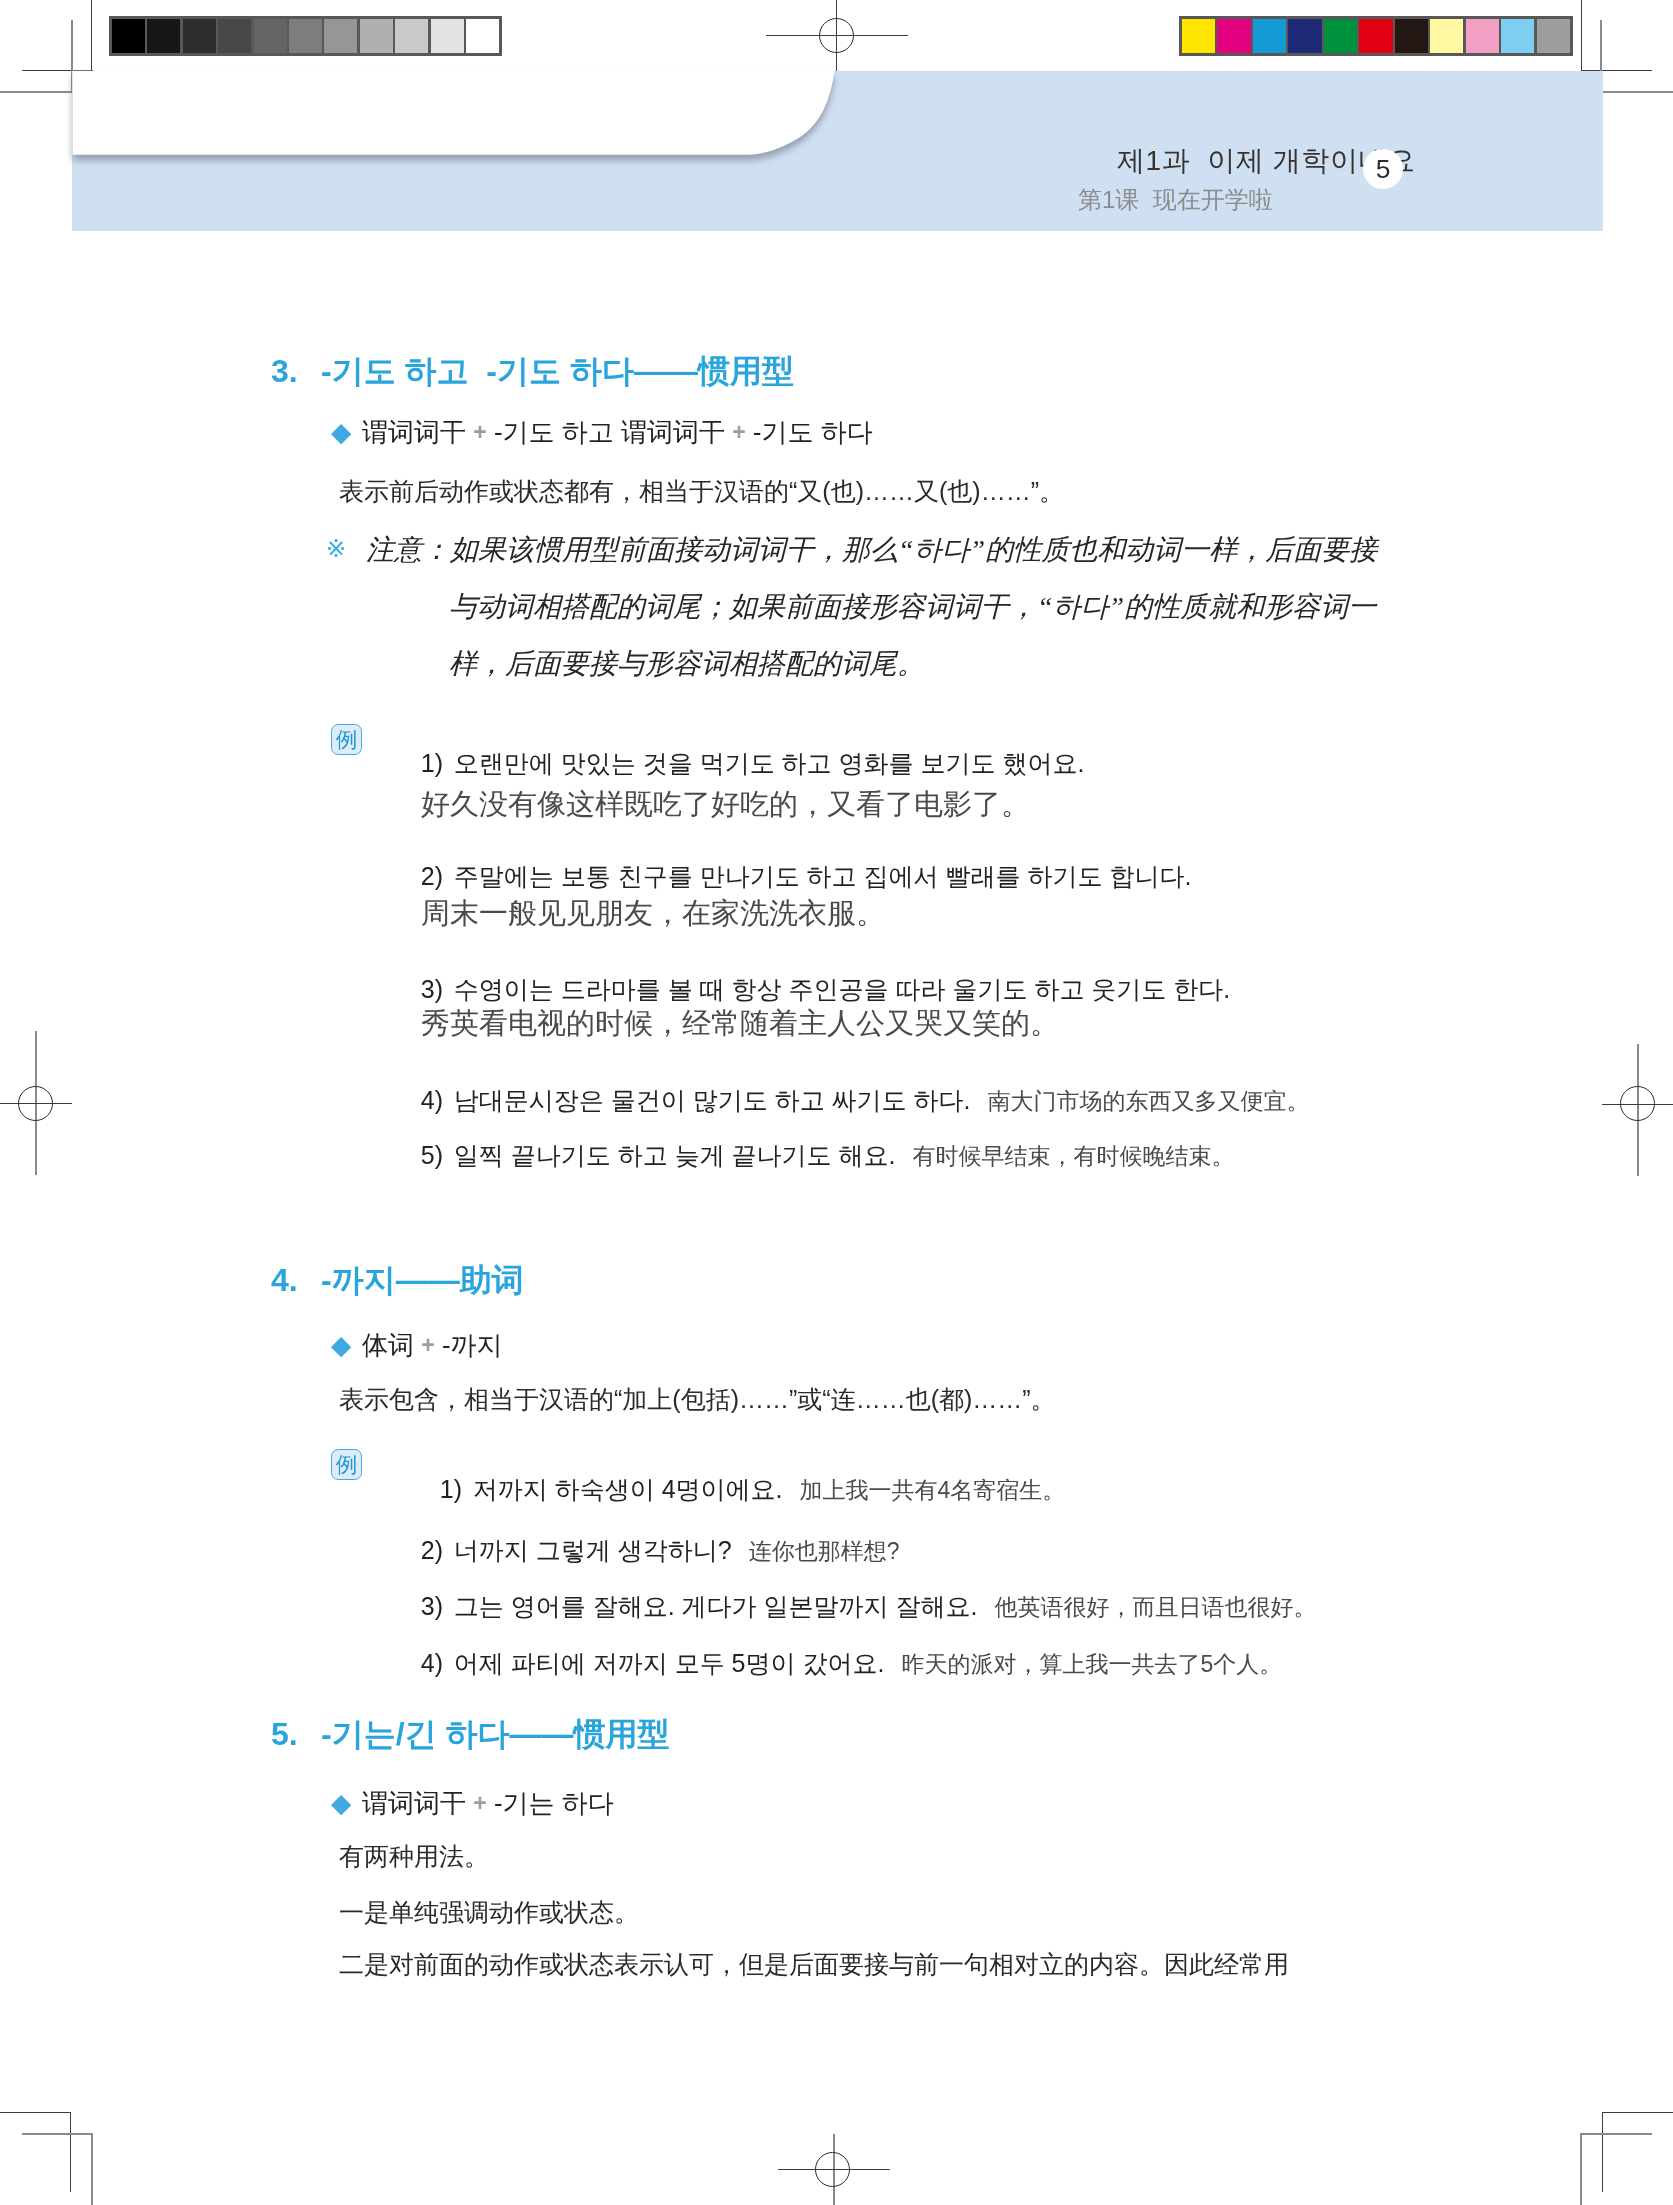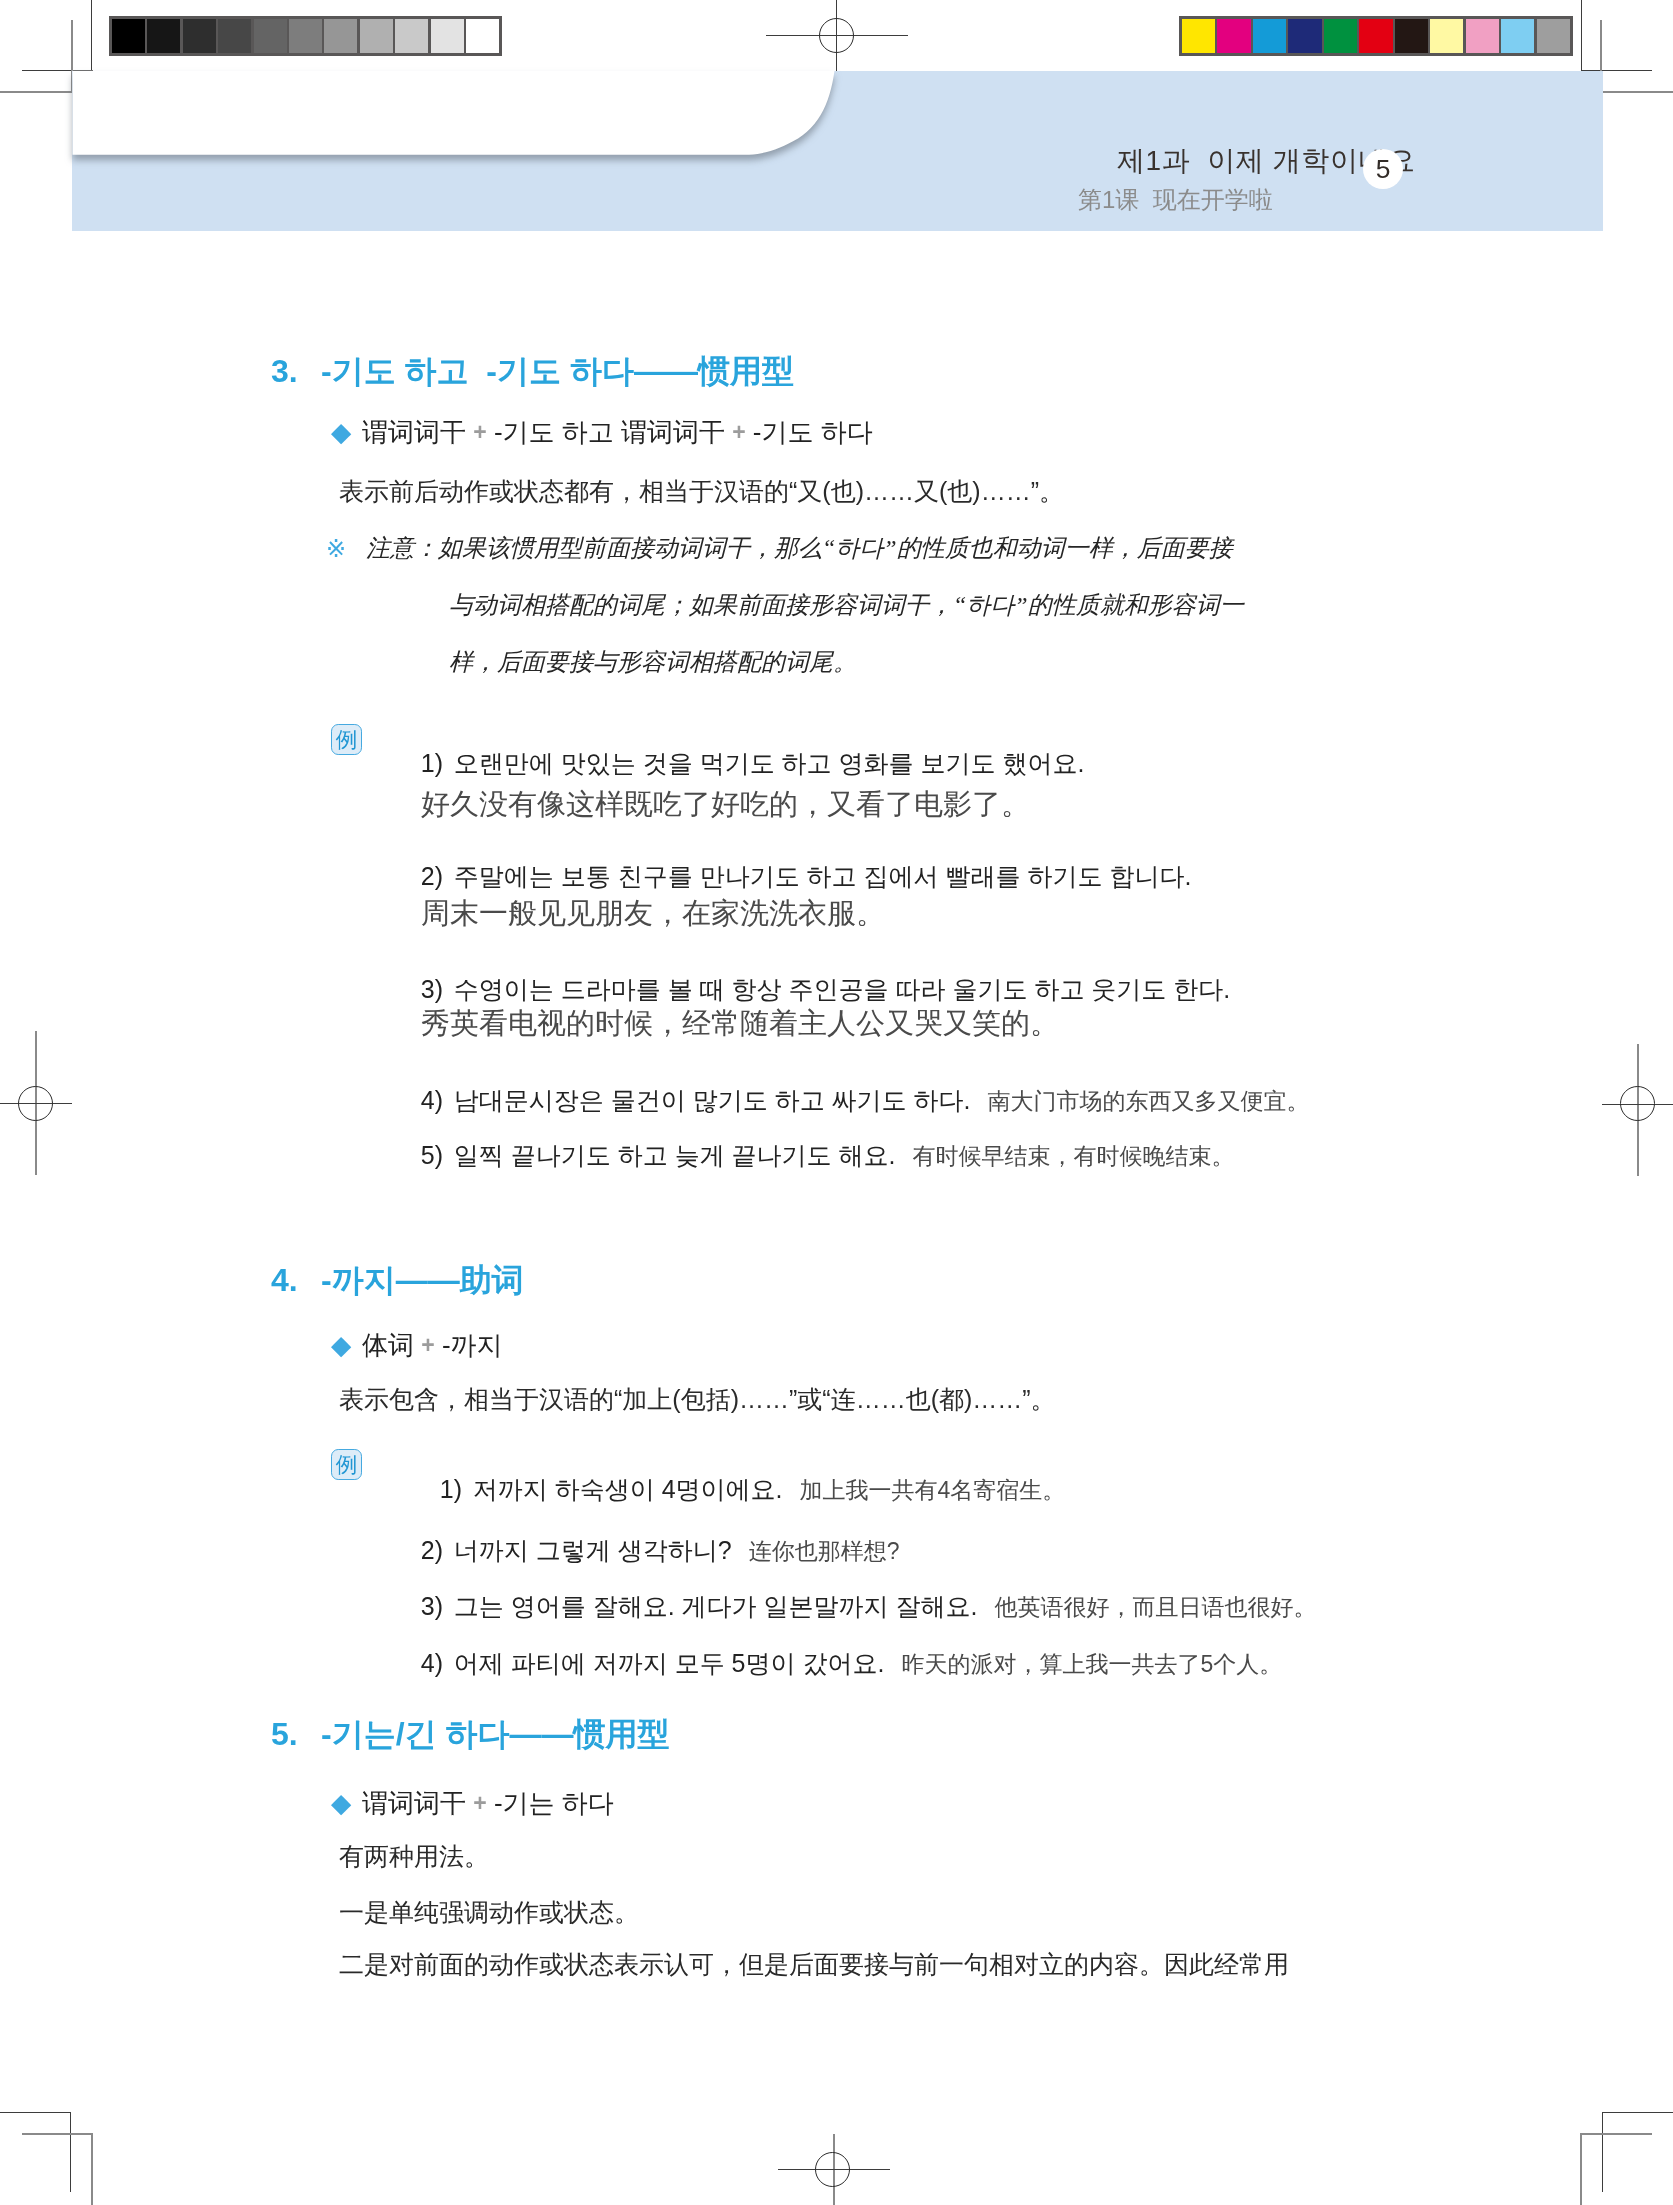--- a/index.html
+++ b/index.html
@@ -19,21 +19,21 @@
   .pagecircle{position:absolute;left:1363px;top:149px;width:40px;height:40px;border-radius:50%;background:#ffffff;
               display:flex;align-items:center;justify-content:center;font-size:26.4px;color:#322c28;}
   
   .sec-num{position:absolute;font-size:32px;font-weight:bold;color:#29a4dc;line-height:1;}
   .sec-title{position:absolute;font-size:32px;font-weight:bold;color:#29a4dc;line-height:1;white-space:pre;}
   .pattern{position:absolute;display:flex;align-items:center;font-size:26px;color:#222222;white-space:pre;line-height:1;}
   .diamond{color:#3fa9e1;font-size:26.4px;margin-right:10.8px;}
   .plus{color:#9c9c9c;font-weight:bold;font-size:23px;margin:0 7.2px;}
   .zh-line{position:absolute;font-size:25px;color:#2a2a2a;white-space:pre;line-height:1;}
   .note-marker{position:absolute;font-size:24px;color:#3fa9e1;line-height:1;}
-  .note-line{position:absolute;font-size:24px;color:#262626;line-height:1;white-space:pre;
+  .note-line{position:absolute;font-size:28px;color:#262626;line-height:1;white-space:pre;
              font-family:"Liberation Serif","DejaVu Serif",serif;font-style:italic;}
   .exbox{position:absolute;width:31px;height:31px;box-sizing:border-box;border:1.8px solid #45a9e0;border-radius:7.2px;
          background:#ddecf8;color:#2196d3;font-size:21.6px;display:flex;align-items:center;justify-content:center;}
   .exrow{position:absolute;font-size:25px;color:#222222;white-space:pre;line-height:1;}
   .exnum{margin-right:10.8px;}
   .cinline{font-size:23px;color:#4a4a4a;margin-left:17px;}
   .cblock{position:absolute;font-size:29px;color:#4a4a4a;white-space:pre;line-height:1;}
 </style>
 </head>
 <body>

